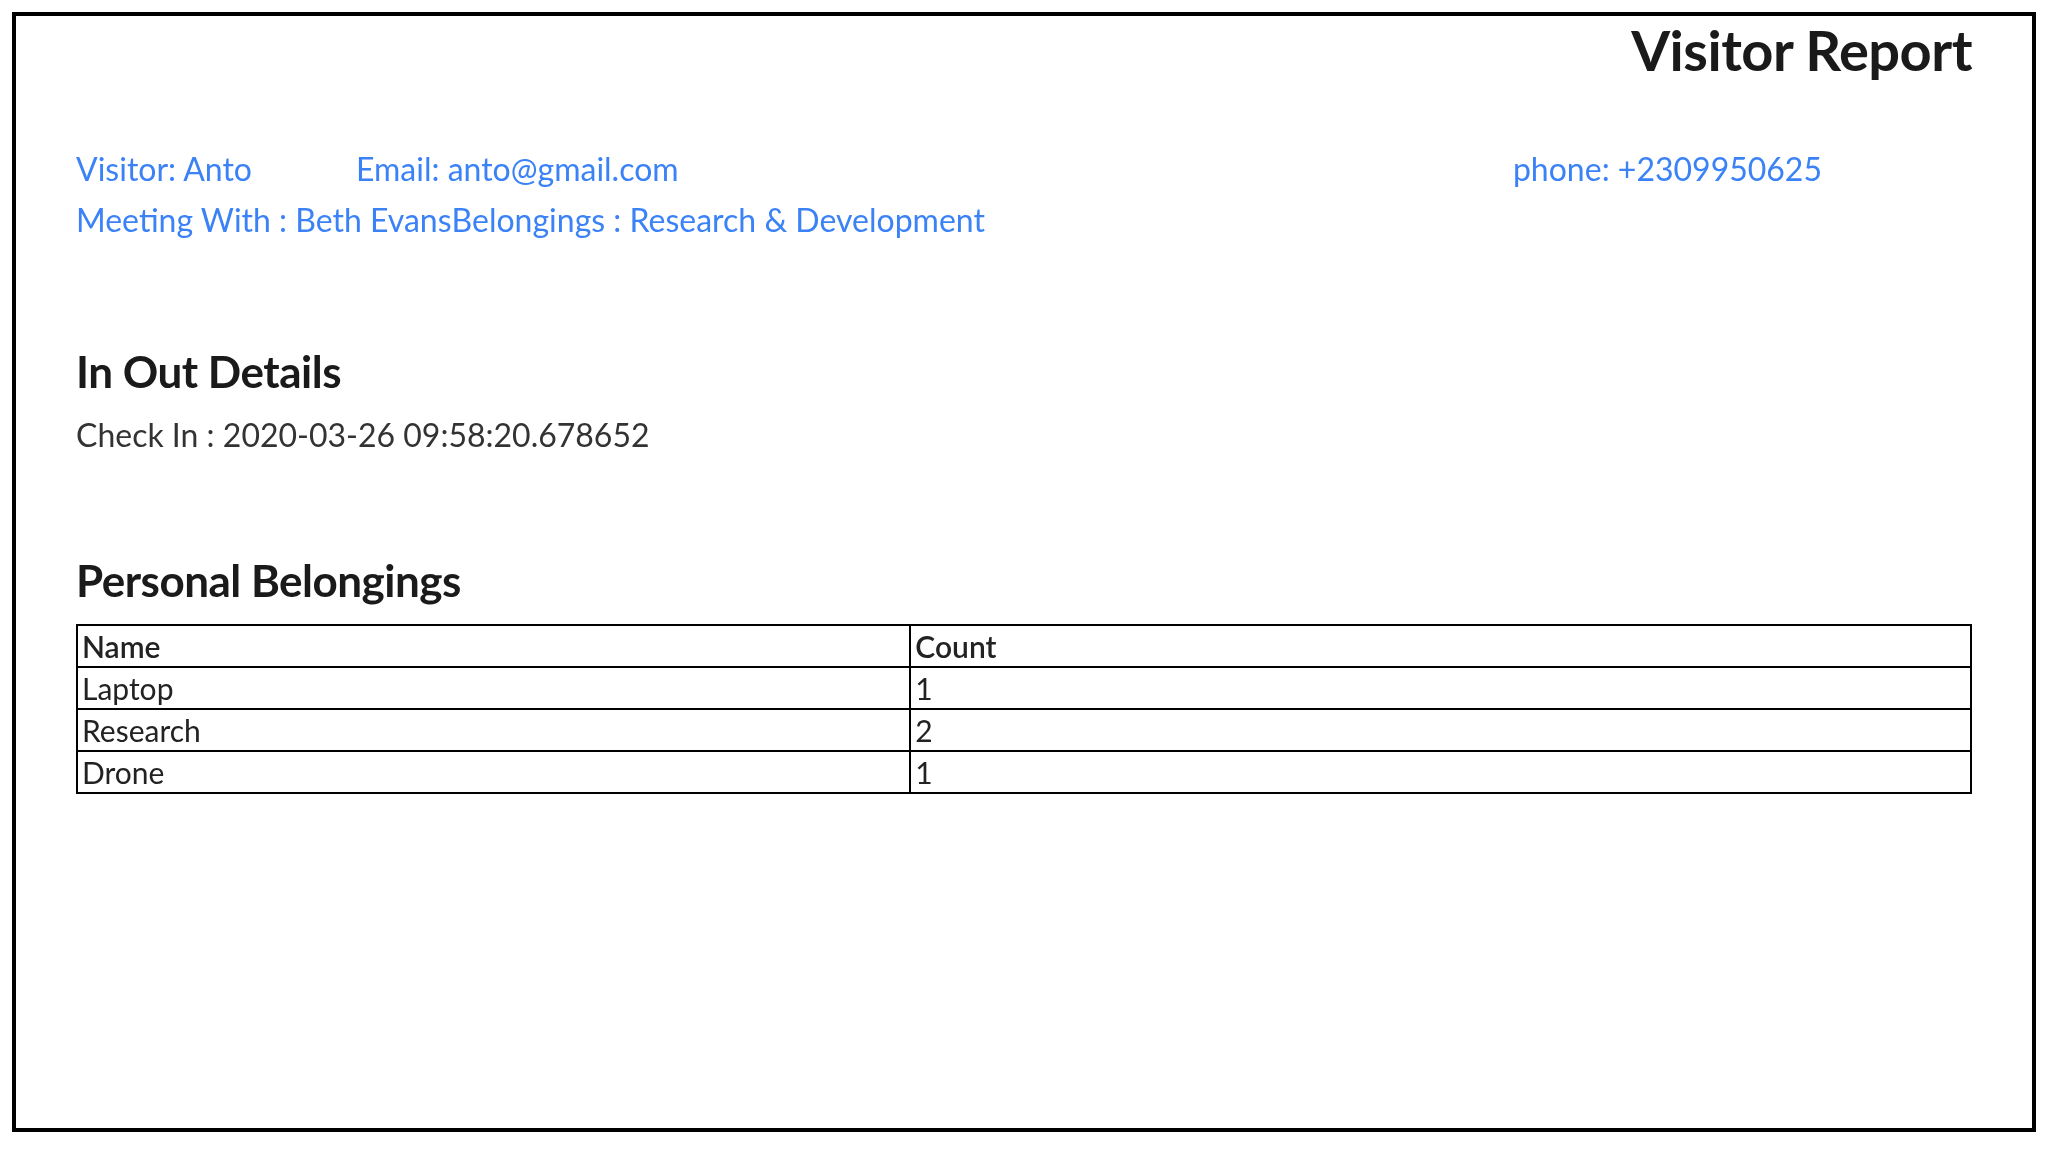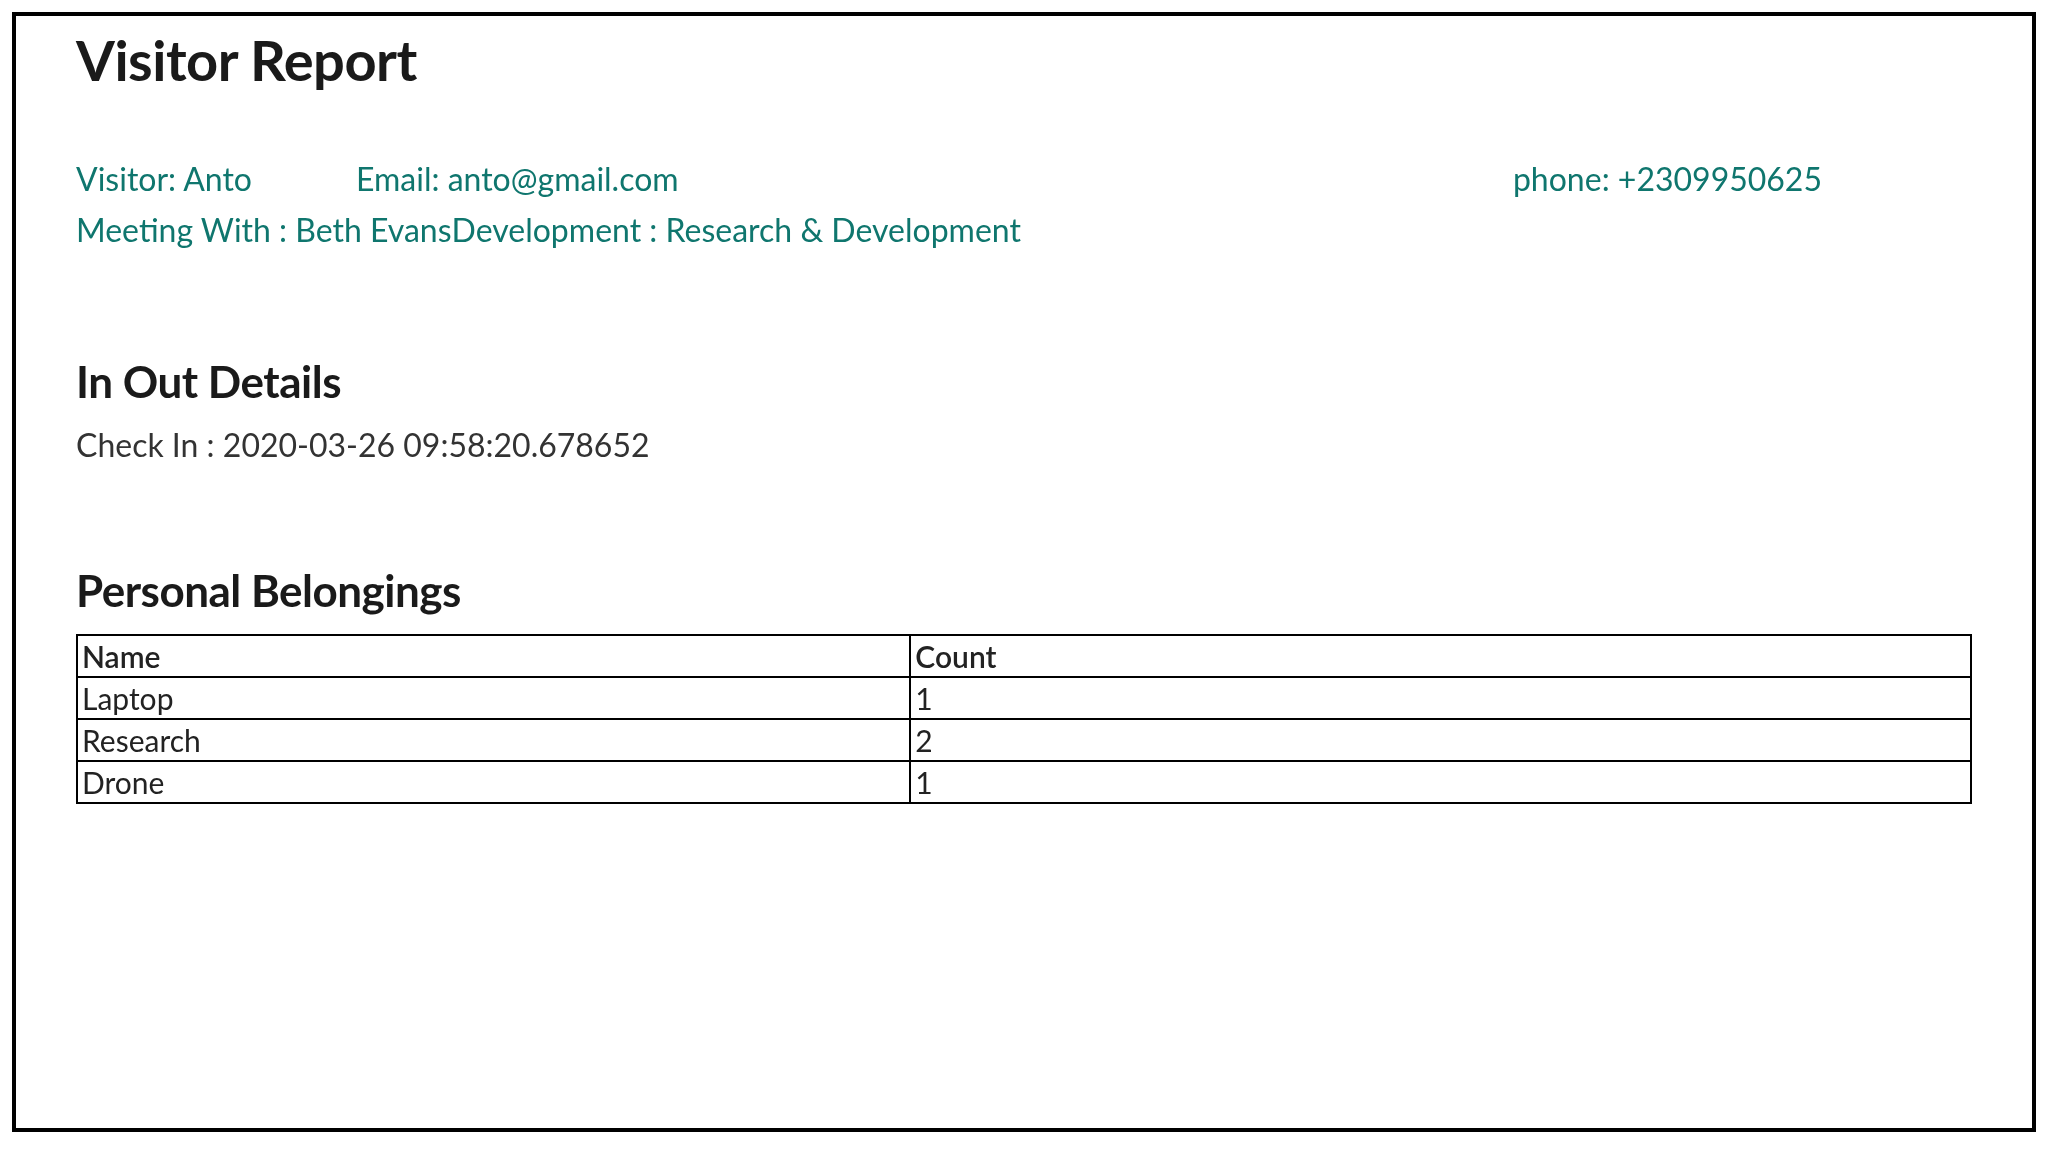--- a/index.html
+++ b/index.html
@@ -15,30 +15,30 @@
     }
     .report-frame {
       border: 4px solid #000;
       width: 100%;
       max-width: 2024px;
       margin: 0 auto;
       padding: 0 60px 80px 60px;
       min-height: 1120px;
     }
     .report-title {
-      text-align: left;
+      text-align: right;
       font-size: 56px;
       font-weight: 700;
       color: #1a1a1a;
-      padding: 10px 0 60px 0;
+      padding: 0 0 60px 0;
       letter-spacing: -0.5px;
     }
     .info-block {
       font-size: 32px;
-      color: #0f766e;
+      color: #3b82f6;
       line-height: 1.6;
       margin-bottom: 100px;
     }
     .info-row {
       display: flex;
       flex-wrap: wrap;
     }
     .info-item {
       white-space: nowrap;
     }
@@ -105,21 +105,21 @@
       </span>
       <span class="info-item phone">
         <span>phone: </span><span>+2309950625</span>
       </span>
     </div>
     <div class="info-row">
       <span class="info-item meeting">
         <span>Meeting With : </span><span>Beth Evans</span>
       </span>
       <span class="info-item department">
-        <span>Development : </span><span>Research &amp; Development</span>
+        <span>Belongings : </span><span>Research &amp; Development</span>
       </span>
     </div>
   </div>
 
   <div class="inout-block">
     <h2 class="section-heading">In Out Details</h2>
     <div class="inout-row">
       <span class="checkin">
         <span>Check In : </span><span>2020-03-26 09:58:20.678652</span>
       </span>

